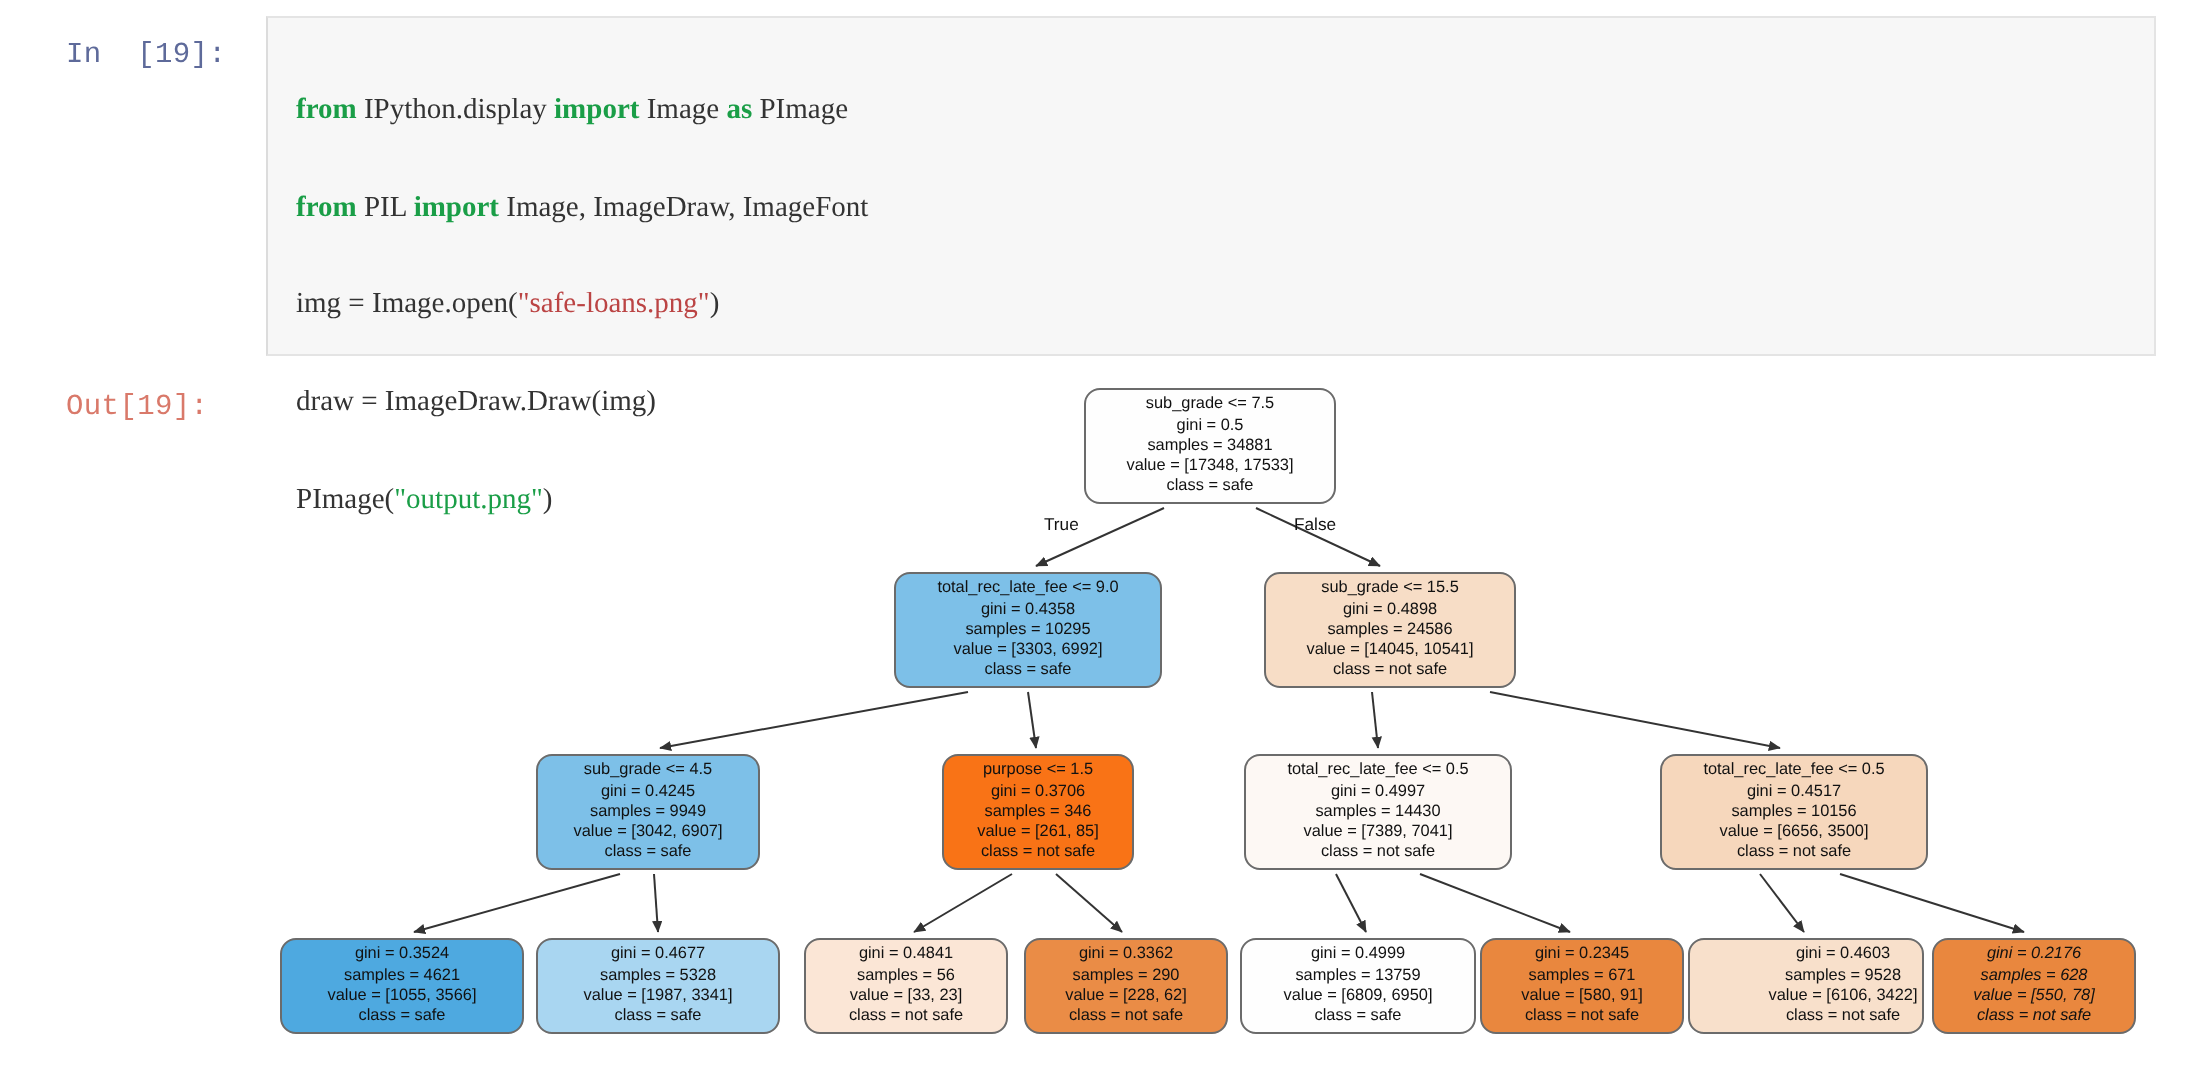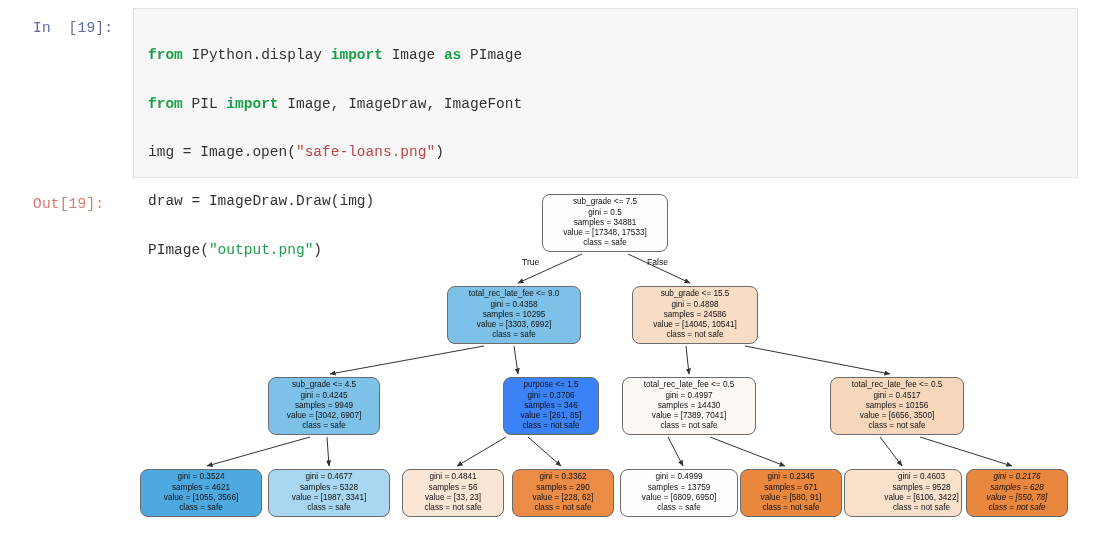--- a/index.html
+++ b/index.html
@@ -47,21 +47,21 @@
     height: 170px;
     background: #f7f7f7;
     border: 1px solid #e4e4e4;
     border-left: 1px solid #dcdcdc;
     box-sizing: border-box;
   }
   #code-lines {
     position: absolute;
     left: 14px;
     top: 10px;
-    font-family: Liberation Mono, monospace;
+    font-family: Liberation Serif, serif;
     font-size: 14.5px;
     line-height: 24.3px;
     color: #3b3b3b;
     white-space: pre;
   }
   .tok-kw { color: #1a9e47; font-weight: bold; }
   .tok-str-red { color: #bb4444; }
   .tok-str-green { color: #1a9e47; }
   .tok-plain { color: #333333; }
 
@@ -182,21 +182,21 @@
         <span class="ln">value = [14045, 10541]</span>
         <span class="ln">class = not safe</span>
       </div>
       <div class="node" style="left: 268px; top: 191px; width: 112px; height: 58px; background: rgb(125, 192, 232);">
         <span class="ln">sub_grade &lt;= 4.5</span>
         <span class="ln">gini = 0.4245</span>
         <span class="ln">samples = 9949</span>
         <span class="ln">value = [3042, 6907]</span>
         <span class="ln">class = safe</span>
       </div>
-      <div class="node" style="left: 471px; top: 191px; width: 96px; height: 58px; background: #3b82f6; margin-left: 32px;">
+      <div class="node" style="left: 471px; top: 191px; width: 96px; height: 58px; background: #f97316;">
         <span class="ln">purpose &lt;= 1.5</span>
         <span class="ln">gini = 0.3706</span>
         <span class="ln">samples = 346</span>
         <span class="ln">value = [261, 85]</span>
         <span class="ln">class = not safe</span>
       </div>
       <div class="node" style="left: 622px; top: 191px; width: 134px; height: 58px; background: rgb(253, 248, 244);">
         <span class="ln">total_rec_late_fee &lt;= 0.5</span>
         <span class="ln">gini = 0.4997</span>
         <span class="ln">samples = 14430</span>

